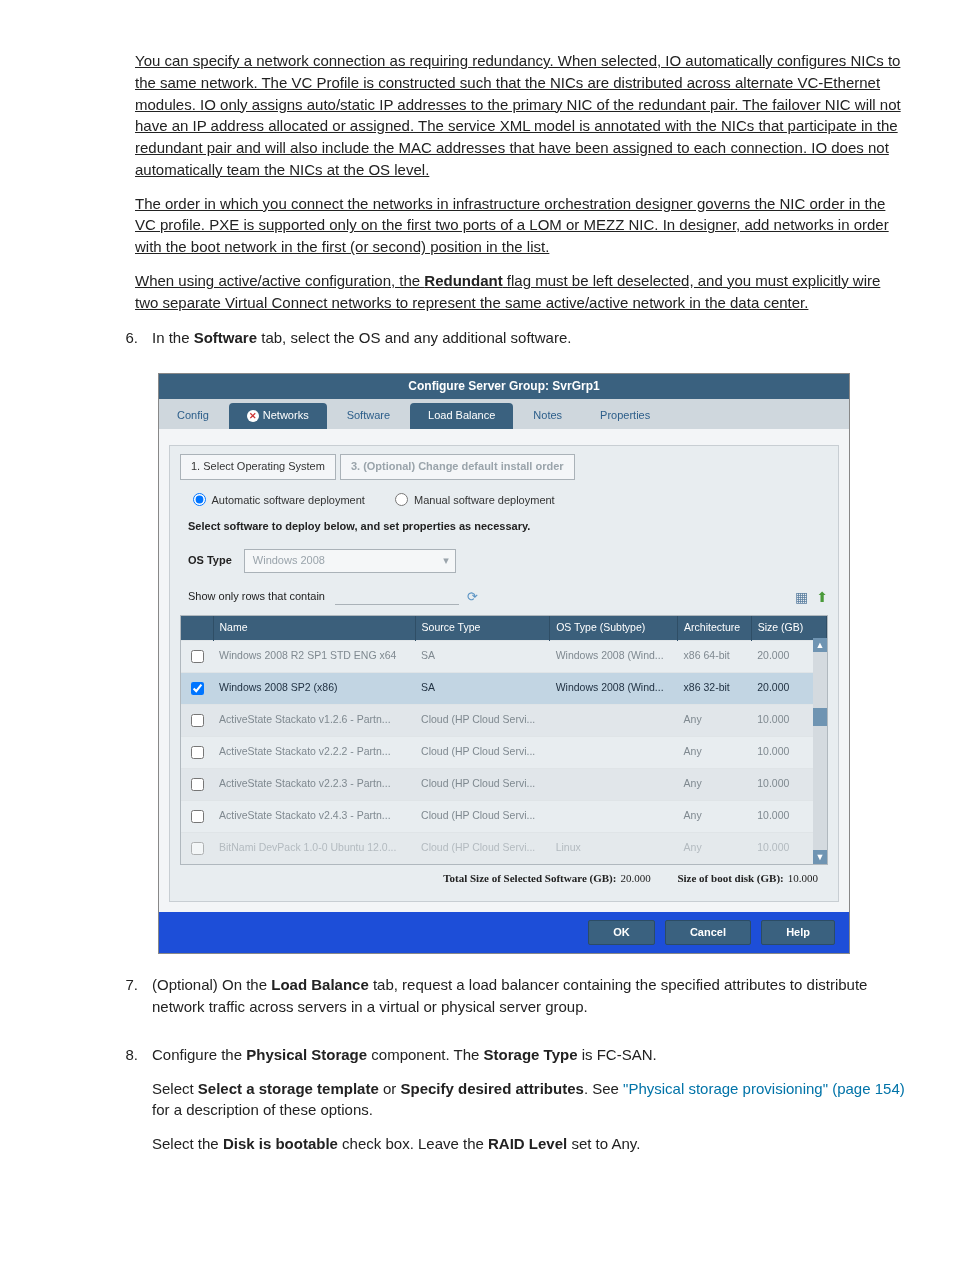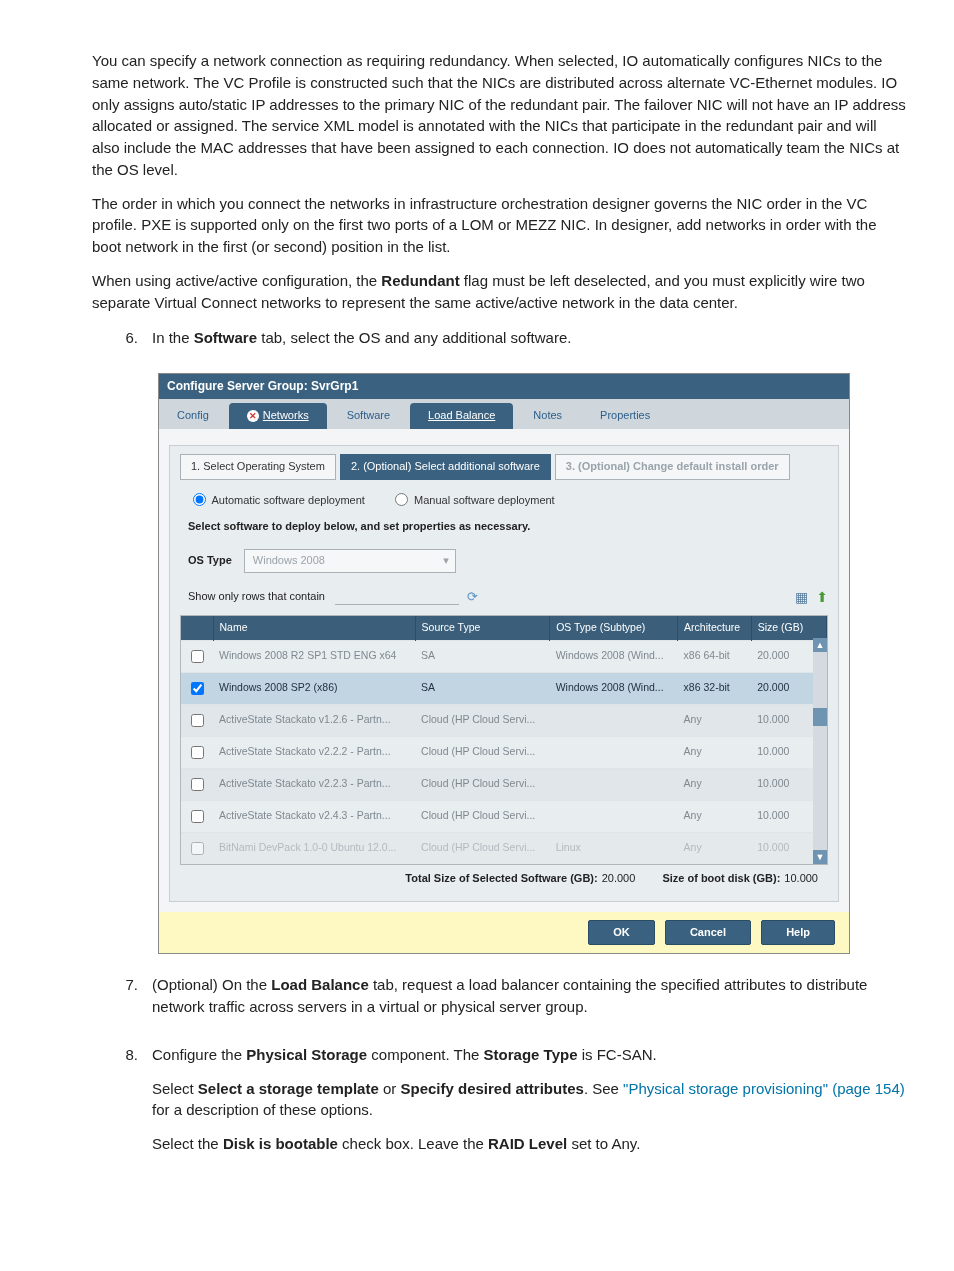--- a/index.html
+++ b/index.html
@@ -9,21 +9,22 @@
     font-family: Arial, Helvetica, sans-serif;
     color: #222;
     width: 954px;
   }
   .page {
     padding: 50px 48px 40px 48px;
     font-size: 15px;
     line-height: 1.45;
   }
   .content-col {
-    margin-left: 44px;
+    margin-left: 87px;
+    text-decoration: underline;
   }
   .para {
     margin: 0 0 12px 0;
   }
   .step-row {
     display: flex;
     margin-top: 14px;
   }
   .step-row .num {
     width: 28px;
@@ -43,43 +44,42 @@
   .dialog-wrap {
     margin: 12px 0 20px 110px;
     width: 690px;
     border: 1px solid #888;
   }
   .dlg-title {
     background: #3a617f;
     color: #fff;
     font-size: 12px;
     font-weight: 700;
-    text-align: left;
-    padding: 4px 8px;
+    text-align: center;
+    padding: 4px 0;
   }
   .dlg-body {
     background: #f3f5f7;
   }
   .toptabs {
     display: flex;
     background: #cfd7dd;
     padding-top: 4px;
     font-size: 11px;
   }
   .toptab {
     padding: 5px 18px;
     color: #2c5e8a;
     border-top-left-radius: 4px;
     border-top-right-radius: 4px;
     margin-right: 2px;
   }
   .toptab.highlight {
     background: #3a617f;
     color: #fff;
-    text-decoration: underline;
   }
   .toptab .xicon {
     display: inline-block;
     width: 12px; height: 12px;
     border-radius: 6px;
     background: #fff;
     color: #c33;
     font-size: 9px;
     line-height: 12px;
     text-align: center;
@@ -223,25 +223,26 @@
     top: 70px; height: 18px;
     background: #6f94b2;
   }
   .sbar .btn.bot { position: absolute; bottom: 0; left:0; right:0; }
   .totals {
     text-align: right;
     font-size: 11px;
     font-weight: 700;
     padding: 6px 10px 4px 0;
     color: #222;
+    font-family: Liberation Serif, serif;
   }
   .totals .v { font-weight: 400; margin-left: 4px; margin-right: 24px; }
   .totals .v:last-child { margin-right: 0; }
   .dlg-buttons {
-    background: #fef9c3;
+    background: #1d4ed8;
     padding: 8px 14px;
     text-align: right;
   }
   .dlg-buttons .btn {
     display: inline-block;
     font-size: 11px;
     color: #fff;
     background: #3a617f;
     border: 1px solid #2b4c65;
     padding: 4px 24px;
@@ -285,21 +286,20 @@
         <div class="toptab">Software</div>
         <div class="toptab highlight">Load Balance</div>
         <div class="toptab">Notes</div>
         <div class="toptab">Properties</div>
       </div>
 
       <div style="padding-top:16px;">
         <div class="inner">
           <div class="steptabs">
             <div class="steptab">1. Select Operating System</div>
-            <div class="steptab active">2. (Optional) Select additional software</div>
             <div class="steptab disabled">3. (Optional) Change default install order</div>
           </div>
 
           <div class="radios">
             <span class="r"><input type="radio" checked="" style=""> <span>Automatic software deployment</span></span>
             <span class="r"><input type="radio" style=""> <span>Manual software deployment</span></span>
           </div>
 
           <div class="instr">Select software to deploy below, and set properties as necessary.</div>
 

